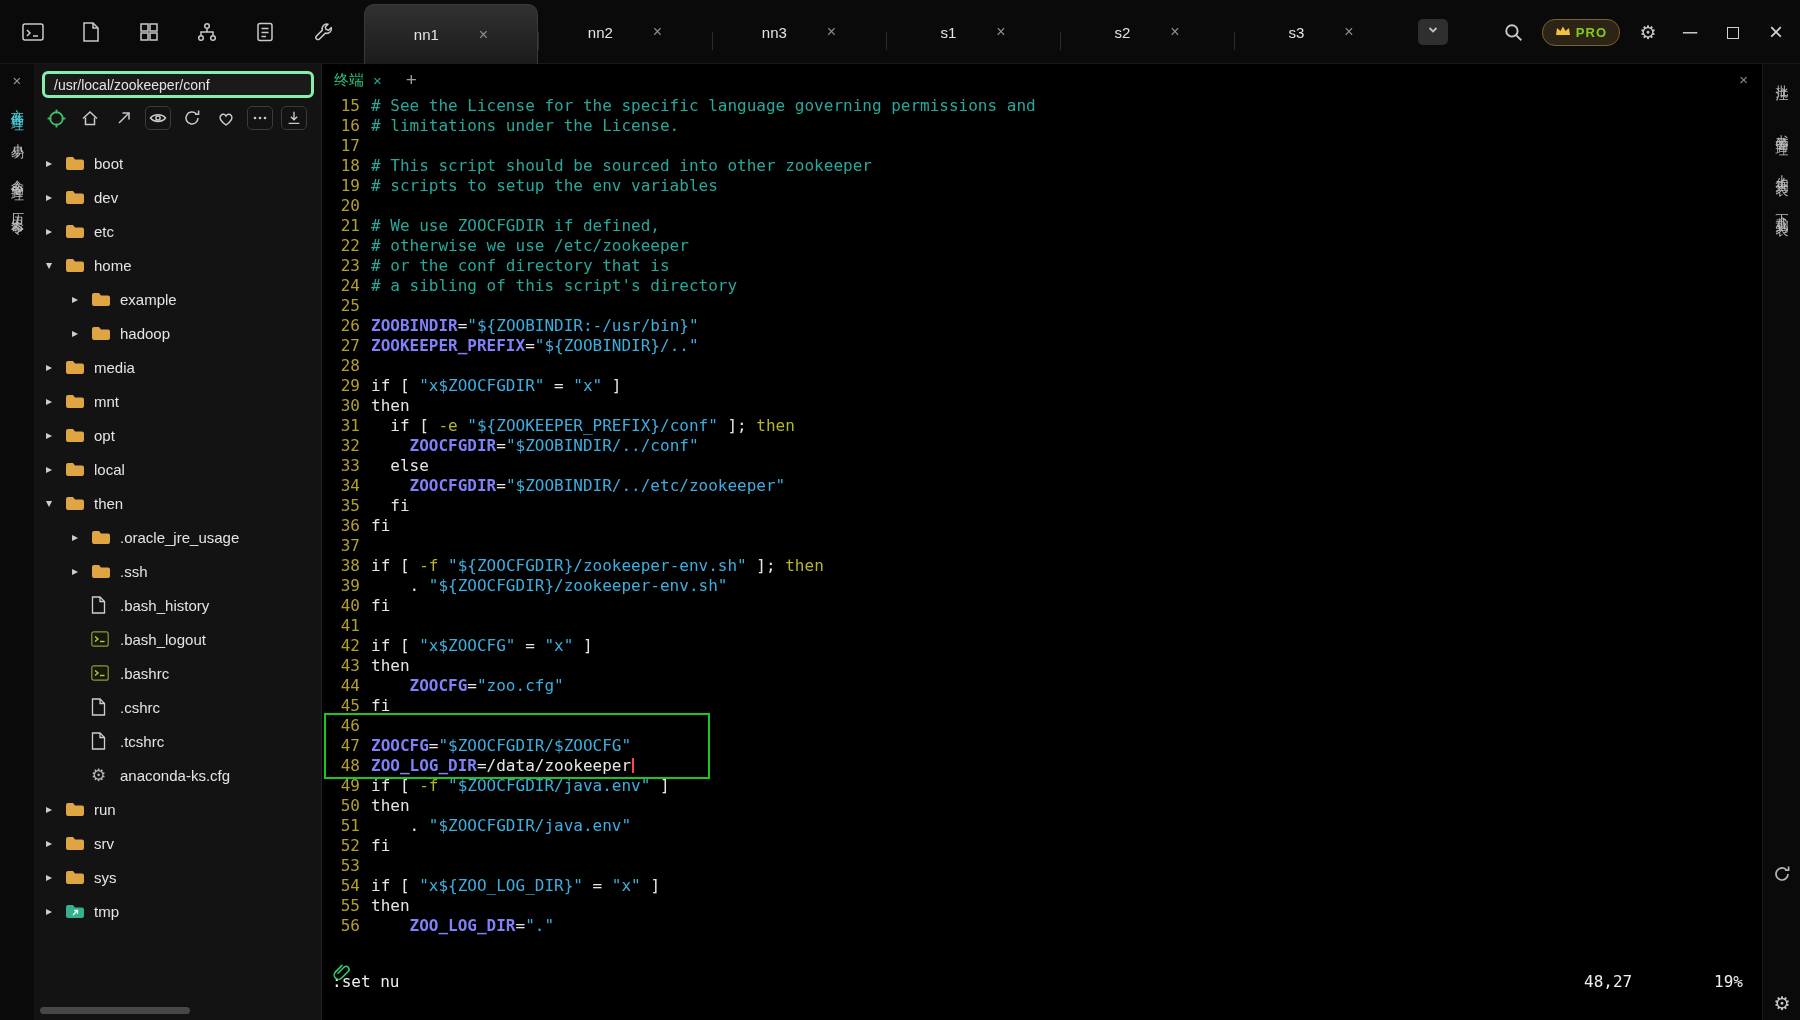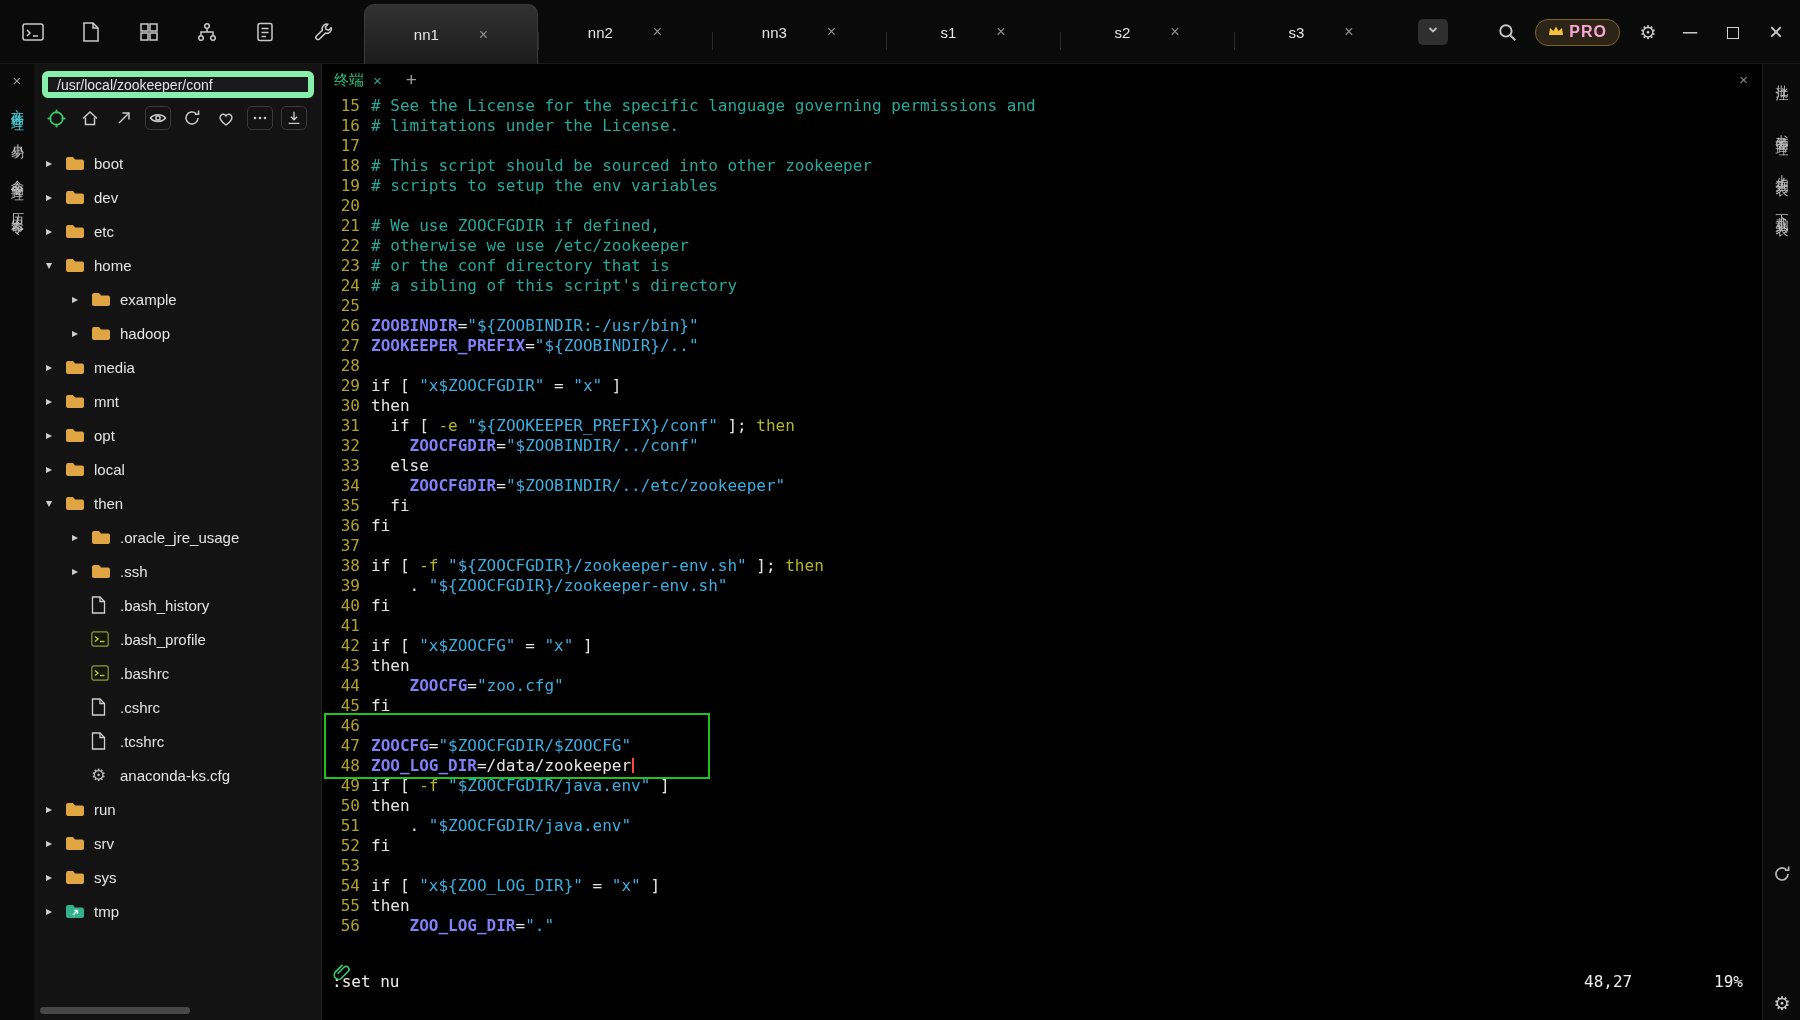--- a/index.html
+++ b/index.html
@@ -15,37 +15,37 @@
     color:#e4e4e4;font-size:15px;position:relative}
   .ses-tab.active{background:linear-gradient(#313131,#1b1b1b);border:1px solid #3a3a3a;border-bottom:none;
     border-radius:10px 10px 0 0;margin-top:4px;height:60px}
   .ses-tab:not(.active)::before{content:"";position:absolute;left:0;bottom:14px;height:18px;width:1px;background:#2b2b2b}
   .tab-x{color:#8f8f8f;font-size:16px;line-height:1}
   .tab-dropdown{position:absolute;left:1418px;top:19px;width:30px;height:26px;background:#2f2f2f;border-radius:5px;
     display:flex;align-items:center;justify-content:center}
   .tb-right{position:absolute;right:10px;top:0;height:64px;display:flex;align-items:center;gap:15px}
   .pro{display:flex;align-items:center;gap:5px;background:#2c2416;border:1px solid #7a6228;border-radius:13px;
     padding:4px 12px;height:27px}
-  .pro span{color:#f9a8d4;font-weight:bold;font-size:16px;letter-spacing:1px}
+  .pro span{color:#84cc16;font-weight:bold;font-size:13px;letter-spacing:1px}
   .winctl{font-size:20px;color:#cfcfcf;width:28px;text-align:center}
   .max-box{display:inline-block;width:12px;height:12px;border:1.6px solid #cfcfcf}
   .gear-glyph{font-size:19px;color:#c8c8c8;line-height:1}
 
   
   .left-strip{position:absolute;left:0;top:64px;width:34px;height:956px;background:#0a0a0a;display:flex;
     flex-direction:column;align-items:center}
   .ls-close{margin-top:8px;color:#9a9a9a;font-size:15px}
   .v-tab{writing-mode:vertical-rl;font-size:13px;letter-spacing:3px;color:#bdbdbd;white-space:nowrap}
   .v-tab.active{color:var(--sidebar-active,#4cc8d4)}
 
   
   .file-panel{position:absolute;left:34px;top:64px;width:288px;height:956px;background:#131313;
     border-right:1px solid #242424}
   .path-input{position:absolute;left:8px;top:7px;width:272px;height:27px;background:#1a1a1a;
-    border:6px solid #86efac;border-radius:6px;color:#e3e3e3;font-size:14px;padding:0 9px;outline:none}
+    border:3px solid #86efac;border-radius:6px;color:#e3e3e3;font-size:14px;padding:0 9px;outline:none}
   .fp-toolbar{position:absolute;left:9px;top:42px;display:flex;align-items:center;gap:8px}
   .fp-icon{display:inline-flex;align-items:center;justify-content:center;width:26px;height:24px}
   .fp-icon.boxed{border:1px solid #3a3a3a;border-radius:5px}
   .file-tree{position:absolute;top:82px;left:0;right:0;bottom:20px;overflow:hidden}
   .tree-row{height:34px;display:flex;align-items:center;font-size:15px;color:#e4e4e4;white-space:nowrap}
   .tree-row.lvl0{padding-left:12px}
   .tree-row.lvl1{padding-left:38px}
   .tri{width:16px;font-size:12px;color:#cfcfcf;flex:none;text-align:left}
   .ticon{width:22px;display:flex;align-items:center;flex:none;margin:0 7px 0 3px}
   .gear-file{font-size:17px;color:#b5b5b5;line-height:1}
@@ -381,21 +381,21 @@
       </div>
       <div class="tree-row lvl1">
         <span class="tri"></span>
         <span class="ticon">
           <svg width="18" height="16" viewBox="0 0 18 16">
             <rect x="0.8" y="0.8" width="16.4" height="14.4" rx="2" fill="#141808" stroke="#8a9a3a" stroke-width="1.2"></rect>
             <path d="M4 5.5 l3 2.5 -3 2.5" stroke="#b7c94c" fill="none" stroke-width="1.4"></path>
             <line x1="9" y1="10.5" x2="13.5" y2="10.5" stroke="#b7c94c" stroke-width="1.4"></line>
           </svg>
         </span>
-        <span>.bash_profile</span>
+        <span>.bash_logout</span>
       </div>
       <div class="tree-row lvl1">
         <span class="tri"></span>
         <span class="ticon">
           <svg width="18" height="16" viewBox="0 0 18 16">
             <rect x="0.8" y="0.8" width="16.4" height="14.4" rx="2" fill="#141808" stroke="#8a9a3a" stroke-width="1.2"></rect>
             <path d="M4 5.5 l3 2.5 -3 2.5" stroke="#b7c94c" fill="none" stroke-width="1.4"></path>
             <line x1="9" y1="10.5" x2="13.5" y2="10.5" stroke="#b7c94c" stroke-width="1.4"></line>
           </svg>
         </span>

